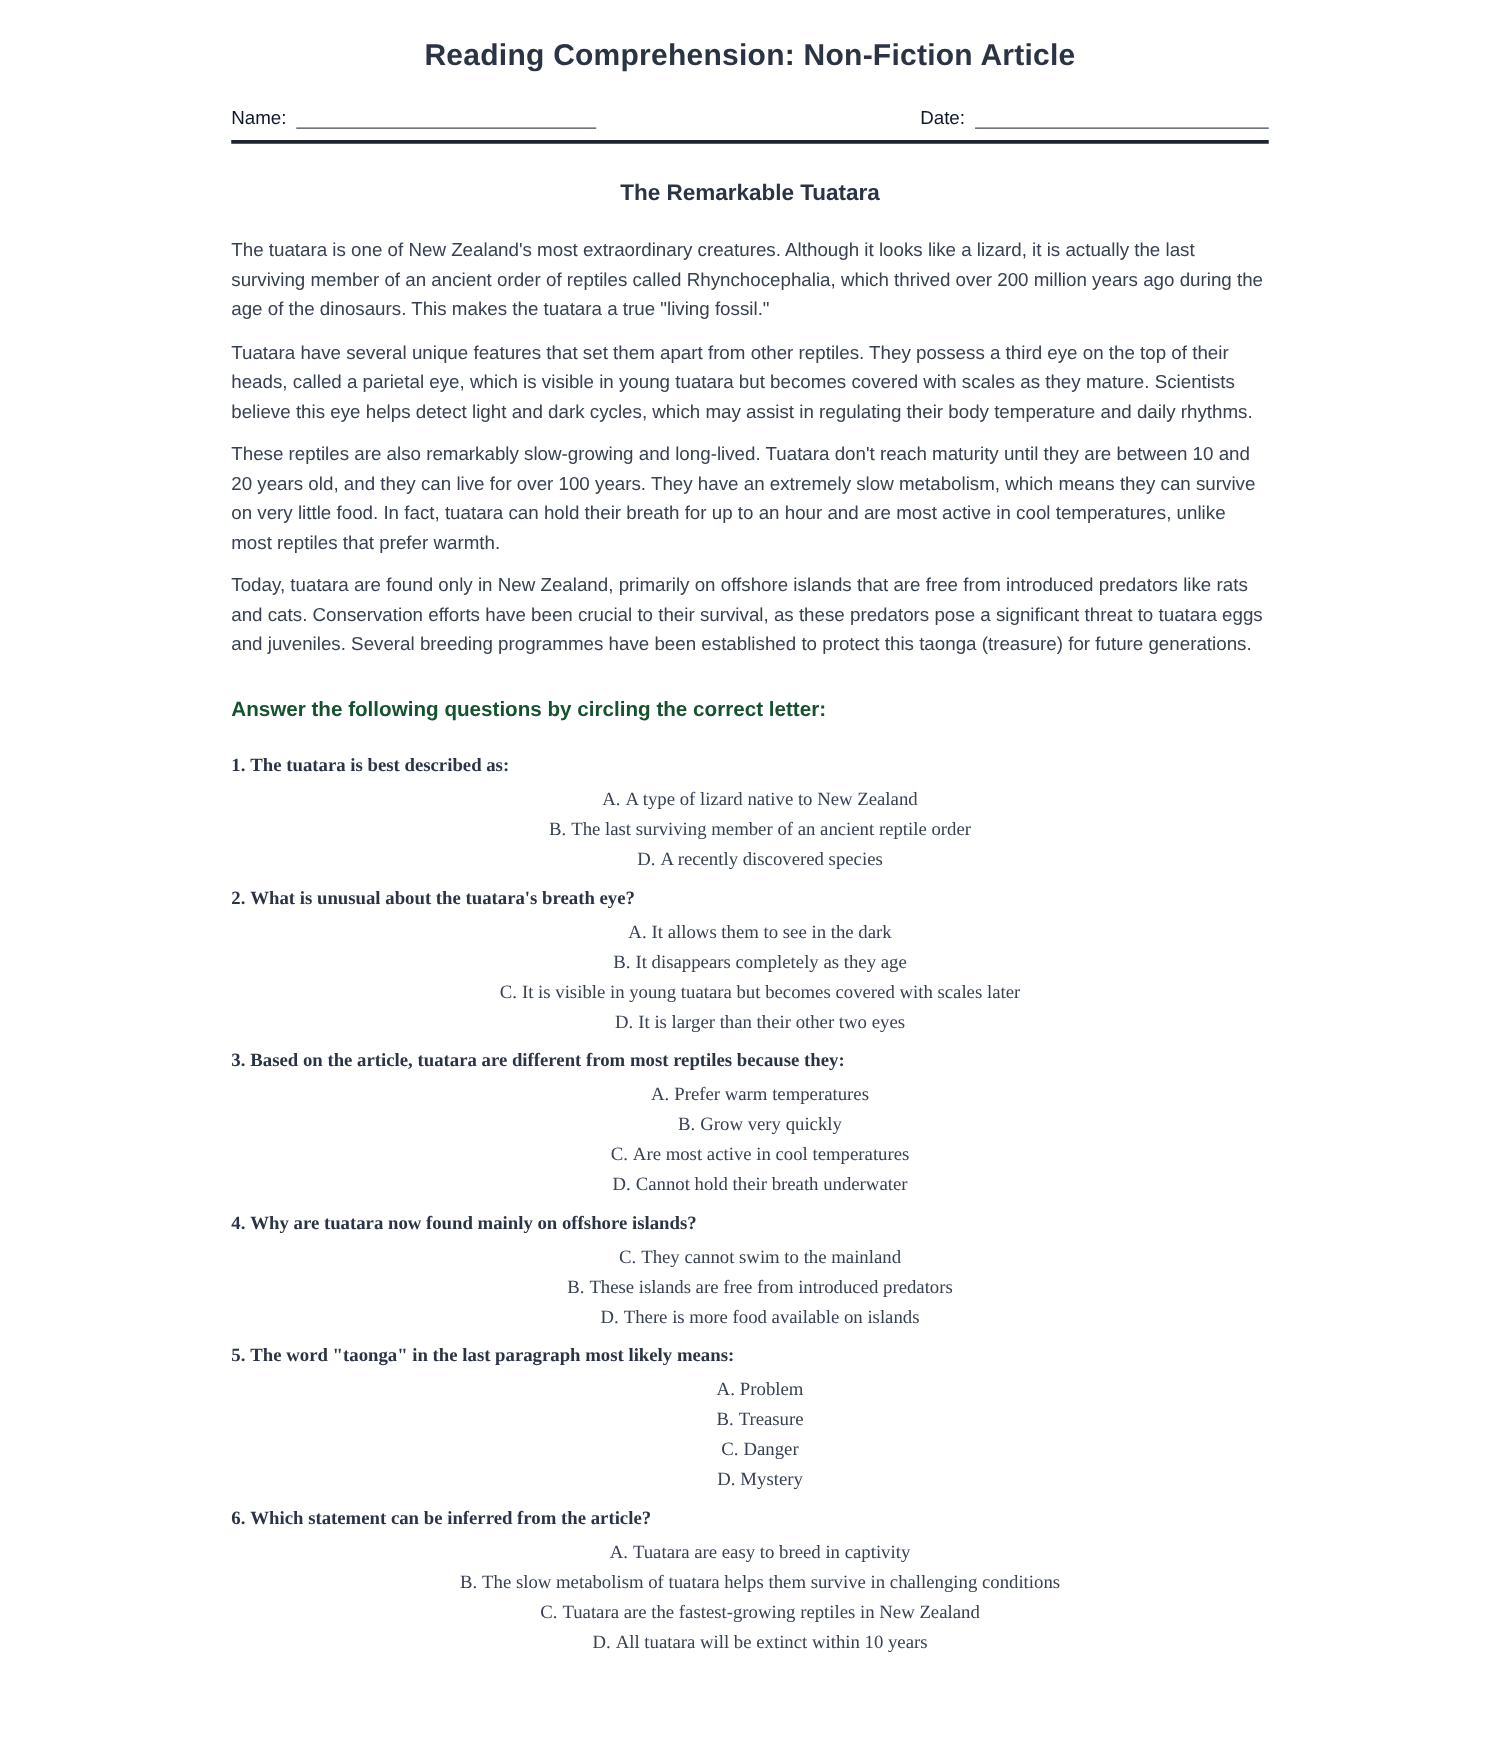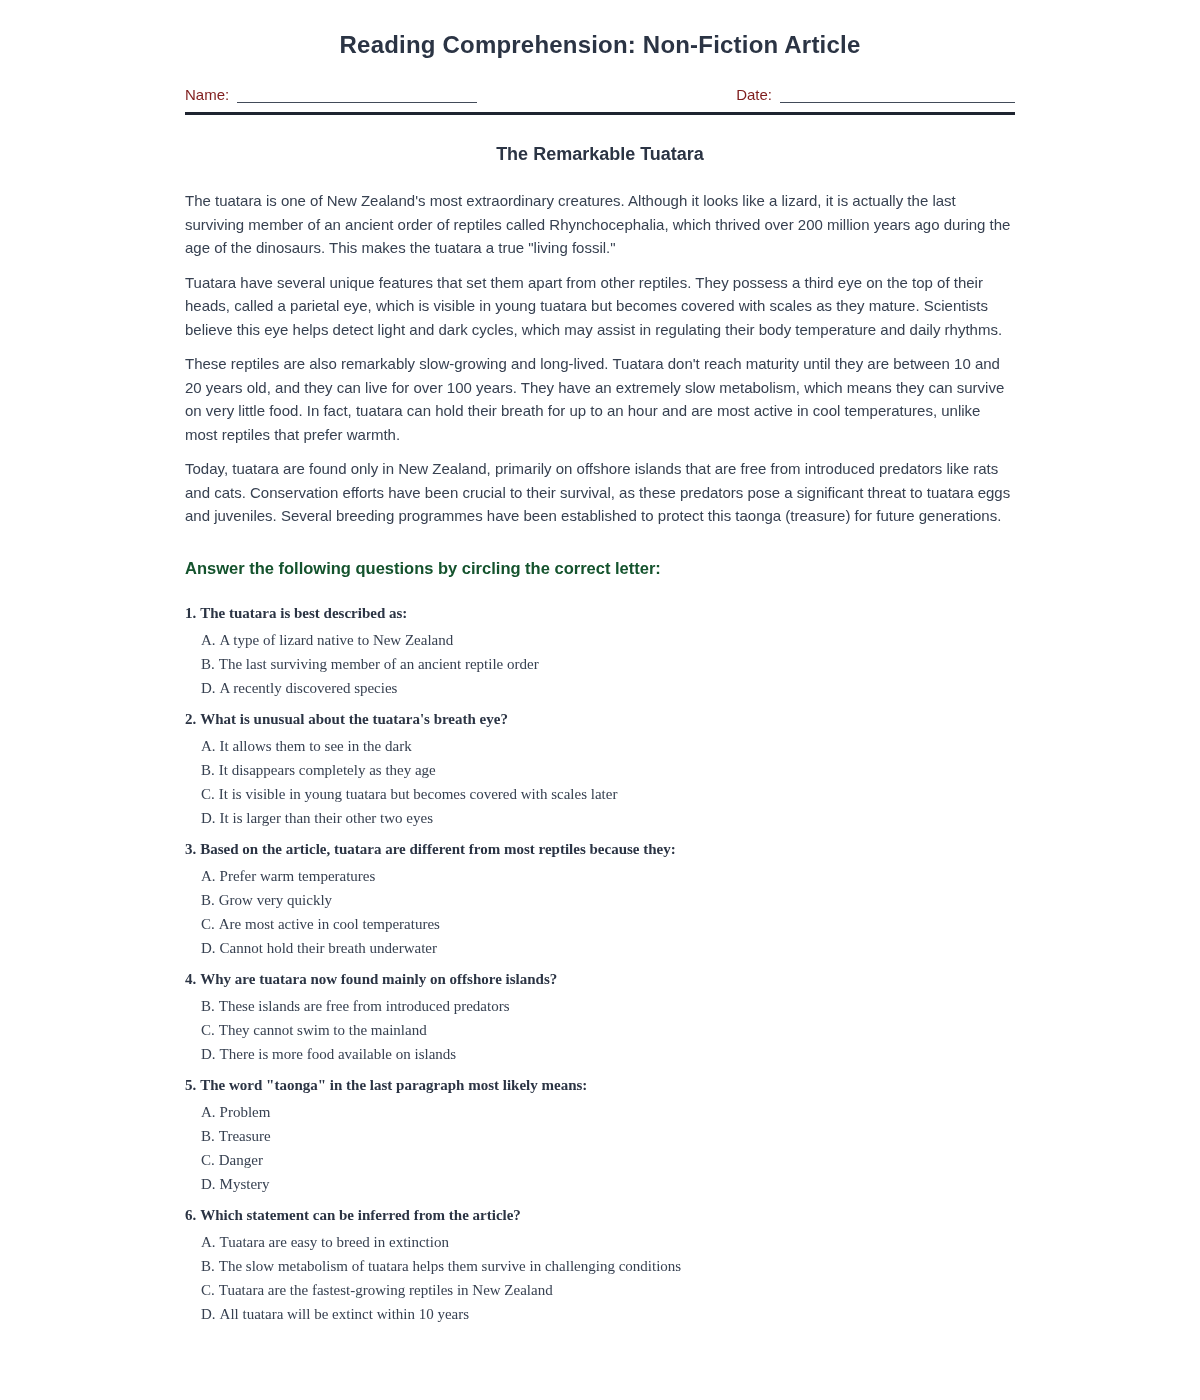--- a/index.html
+++ b/index.html
@@ -23,21 +23,21 @@
     text-align: center;
     color: #2b3444;
     margin: 0 0 27px 0;
     letter-spacing: 0.2px;
   }
   .meta-row {
     display: flex;
     justify-content: space-between;
     align-items: flex-end;
     font-size: 15px;
-    color: #7f1d1d;
+    color: #0f172a;
     margin-bottom: 9px;
     gap: 46px;
   }
   .meta-field { display: flex; align-items: flex-end; }
   .meta-label { white-space: nowrap; }
   .blank-line {
     display: inline-block;
     border-bottom: 1.5px solid #424b59;
     height: 17px;
     margin-left: 8px;
@@ -72,21 +72,21 @@
   }
   .question { margin-bottom: 9px; font-family: Liberation Serif, serif; }
   .q-line {
     font-size: 15px;
     font-weight: bold;
     color: #2b3444;
     line-height: 21px;
     margin: 0 0 4px 0;
   }
   .q-num { margin-right: 4px; }
-  .options { padding-left: 16px; }
+  .options { padding-left: 16px; text-align: center; }
   .option {
     font-size: 15px;
     line-height: 24px;
     margin: 0;
     color: #374151;
     cursor: pointer;
   }
   .opt-letter { margin-right: 4px; }
 </style>
 </head>
@@ -147,40 +147,40 @@
         <p class="option"><span class="opt-letter">A.</span><span>Prefer warm temperatures</span></p>
         <p class="option"><span class="opt-letter">B.</span><span>Grow very quickly</span></p>
         <p class="option"><span class="opt-letter">C.</span><span>Are most active in cool temperatures</span></p>
         <p class="option"><span class="opt-letter">D.</span><span>Cannot hold their breath underwater</span></p>
       </div>
     </section>
 
     <section class="question">
       <p class="q-line"><span class="q-num">4.</span><span>Why are tuatara now found mainly on offshore islands?</span></p>
       <div class="options">
+        <p class="option"><span class="opt-letter">C.</span><span>They cannot swim to the mainland</span></p>
         <p class="option"><span class="opt-letter">B.</span><span>These islands are free from introduced predators</span></p>
-        <p class="option"><span class="opt-letter">C.</span><span>They cannot swim to the mainland</span></p>
         <p class="option"><span class="opt-letter">D.</span><span>There is more food available on islands</span></p>
       </div>
     </section>
 
     <section class="question">
       <p class="q-line"><span class="q-num">5.</span><span>The word "taonga" in the last paragraph most likely means:</span></p>
       <div class="options">
         <p class="option"><span class="opt-letter">A.</span><span>Problem</span></p>
         <p class="option"><span class="opt-letter">B.</span><span>Treasure</span></p>
         <p class="option"><span class="opt-letter">C.</span><span>Danger</span></p>
         <p class="option"><span class="opt-letter">D.</span><span>Mystery</span></p>
       </div>
     </section>
 
     <section class="question">
       <p class="q-line"><span class="q-num">6.</span><span>Which statement can be inferred from the article?</span></p>
       <div class="options">
-        <p class="option"><span class="opt-letter">A.</span><span>Tuatara are easy to breed in extinction</span></p>
+        <p class="option"><span class="opt-letter">A.</span><span>Tuatara are easy to breed in captivity</span></p>
         <p class="option"><span class="opt-letter">B.</span><span>The slow metabolism of tuatara helps them survive in challenging conditions</span></p>
         <p class="option"><span class="opt-letter">C.</span><span>Tuatara are the fastest-growing reptiles in New Zealand</span></p>
         <p class="option"><span class="opt-letter">D.</span><span>All tuatara will be extinct within 10 years</span></p>
       </div>
     </section>
 
   </main>
 </div>
 
 </body></html>

